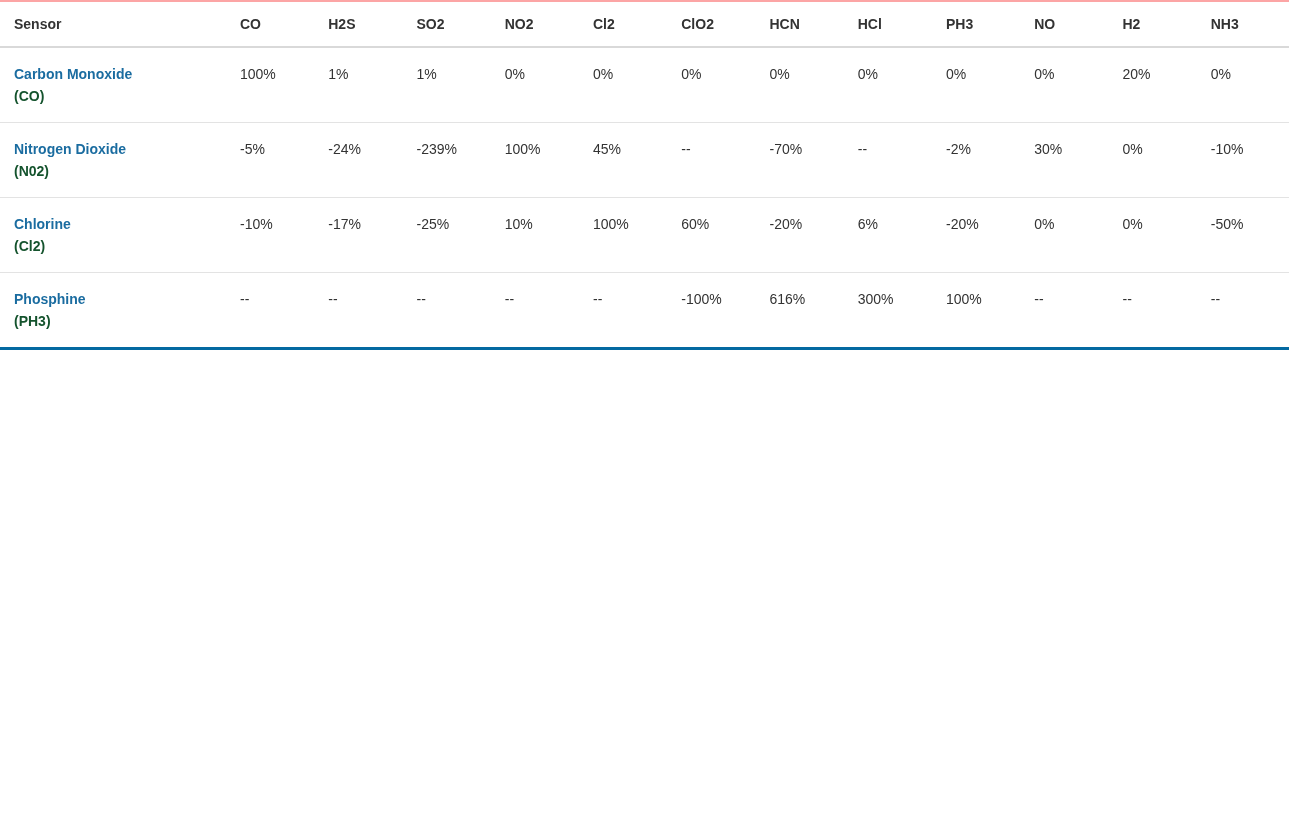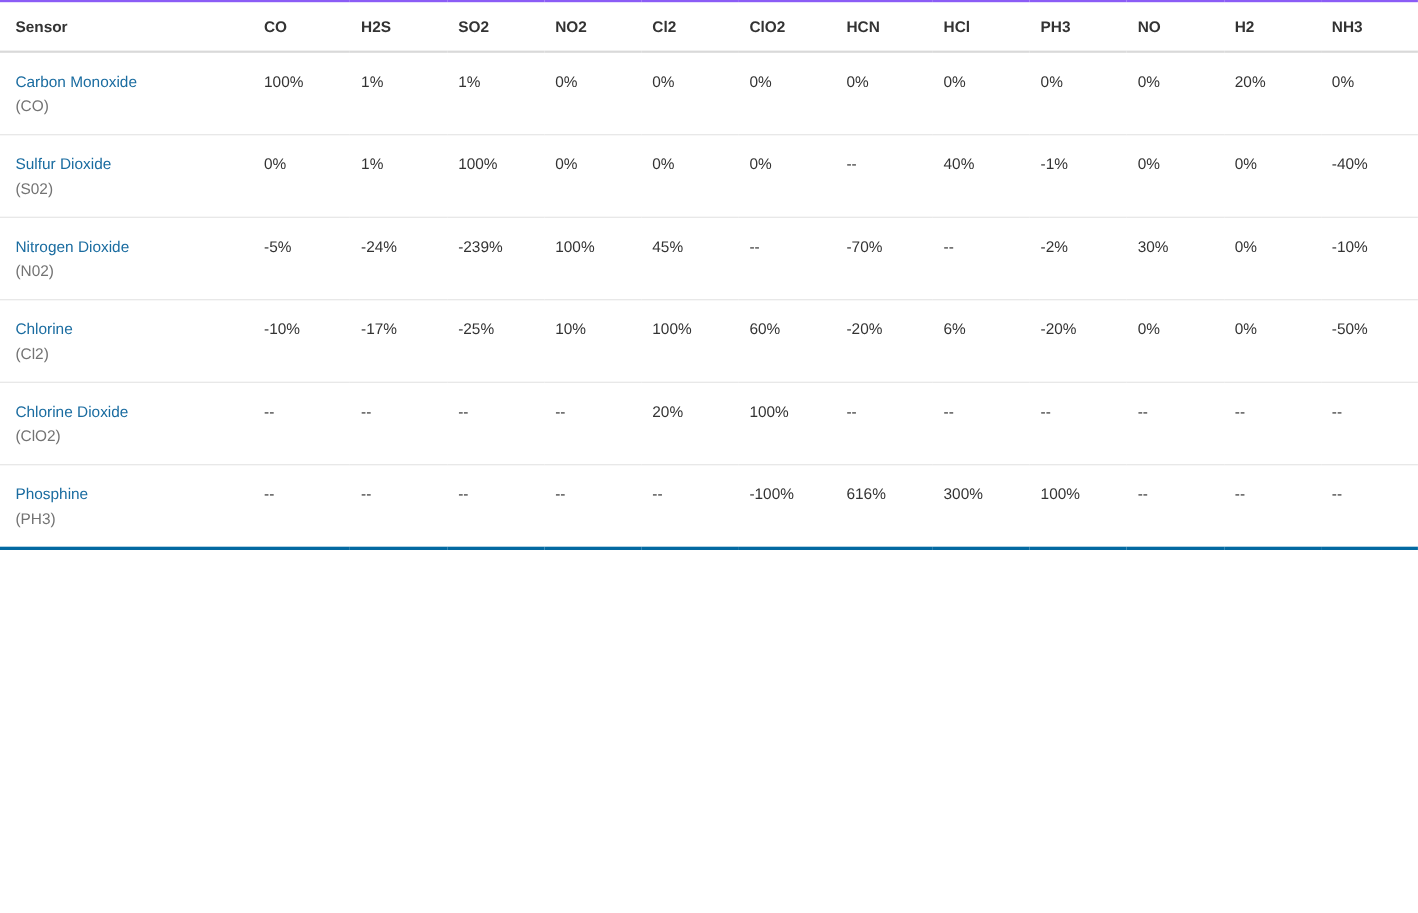--- a/index.html
+++ b/index.html
@@ -15,41 +15,41 @@
     width: 1289px;
     table-layout: fixed;
   }
   th, td {
     text-align: left;
     padding: 12px 10px;
     border-top: 1px solid #e3e3e3;
     vertical-align: top;
   }
   thead th {
-    border-top: 2px solid #8b5cf6;
+    border-top: 2px solid #fca5a5;
     border-bottom: 2px solid #d9d9d9;
     font-weight: bold;
     color: #333333;
     padding-top: 14px;
     padding-bottom: 14px;
   }
   th.sensor-col, td.sensor-col {
     width: 230px;
     padding-left: 14px;
   }
   td.sensor-col a {
     color: #1a6ca0;
     text-decoration: none;
-    font-weight: normal;
+    font-weight: bold;
   }
   td.sensor-col .formula {
     display: block;
     margin-top: 6px;
-    color: #737373;
-    font-weight: normal;
+    color: #14532d;
+    font-weight: bold;
   }
   tbody tr:last-child td {
     border-bottom: 3px solid #0369a1;
   }
   tbody td {
     padding-top: 18px;
     padding-bottom: 18px;
     color: #333333;
   }
 </style>
@@ -84,35 +84,20 @@
         <td>0%</td>
         <td>0%</td>
         <td>0%</td>
         <td>0%</td>
         <td>0%</td>
         <td>0%</td>
         <td>20%</td>
         <td>0%</td>
       </tr>
       <tr>
-        <td class="sensor-col"><a href="#">Sulfur Dioxide</a><span class="formula">(S02)</span></td>
-        <td>0%</td>
-        <td>1%</td>
-        <td>100%</td>
-        <td>0%</td>
-        <td>0%</td>
-        <td>0%</td>
-        <td>--</td>
-        <td>40%</td>
-        <td>-1%</td>
-        <td>0%</td>
-        <td>0%</td>
-        <td>-40%</td>
-      </tr>
-      <tr>
         <td class="sensor-col"><a href="#">Nitrogen Dioxide</a><span class="formula">(N02)</span></td>
         <td>-5%</td>
         <td>-24%</td>
         <td>-239%</td>
         <td>100%</td>
         <td>45%</td>
         <td>--</td>
         <td>-70%</td>
         <td>--</td>
         <td>-2%</td>
@@ -129,35 +114,20 @@
         <td>100%</td>
         <td>60%</td>
         <td>-20%</td>
         <td>6%</td>
         <td>-20%</td>
         <td>0%</td>
         <td>0%</td>
         <td>-50%</td>
       </tr>
       <tr>
-        <td class="sensor-col"><a href="#">Chlorine Dioxide</a><span class="formula">(ClO2)</span></td>
-        <td>--</td>
-        <td>--</td>
-        <td>--</td>
-        <td>--</td>
-        <td>20%</td>
-        <td>100%</td>
-        <td>--</td>
-        <td>--</td>
-        <td>--</td>
-        <td>--</td>
-        <td>--</td>
-        <td>--</td>
-      </tr>
-      <tr>
         <td class="sensor-col"><a href="#">Phosphine</a><span class="formula">(PH3)</span></td>
         <td>--</td>
         <td>--</td>
         <td>--</td>
         <td>--</td>
         <td>--</td>
         <td>-100%</td>
         <td>616%</td>
         <td>300%</td>
         <td>100%</td>

